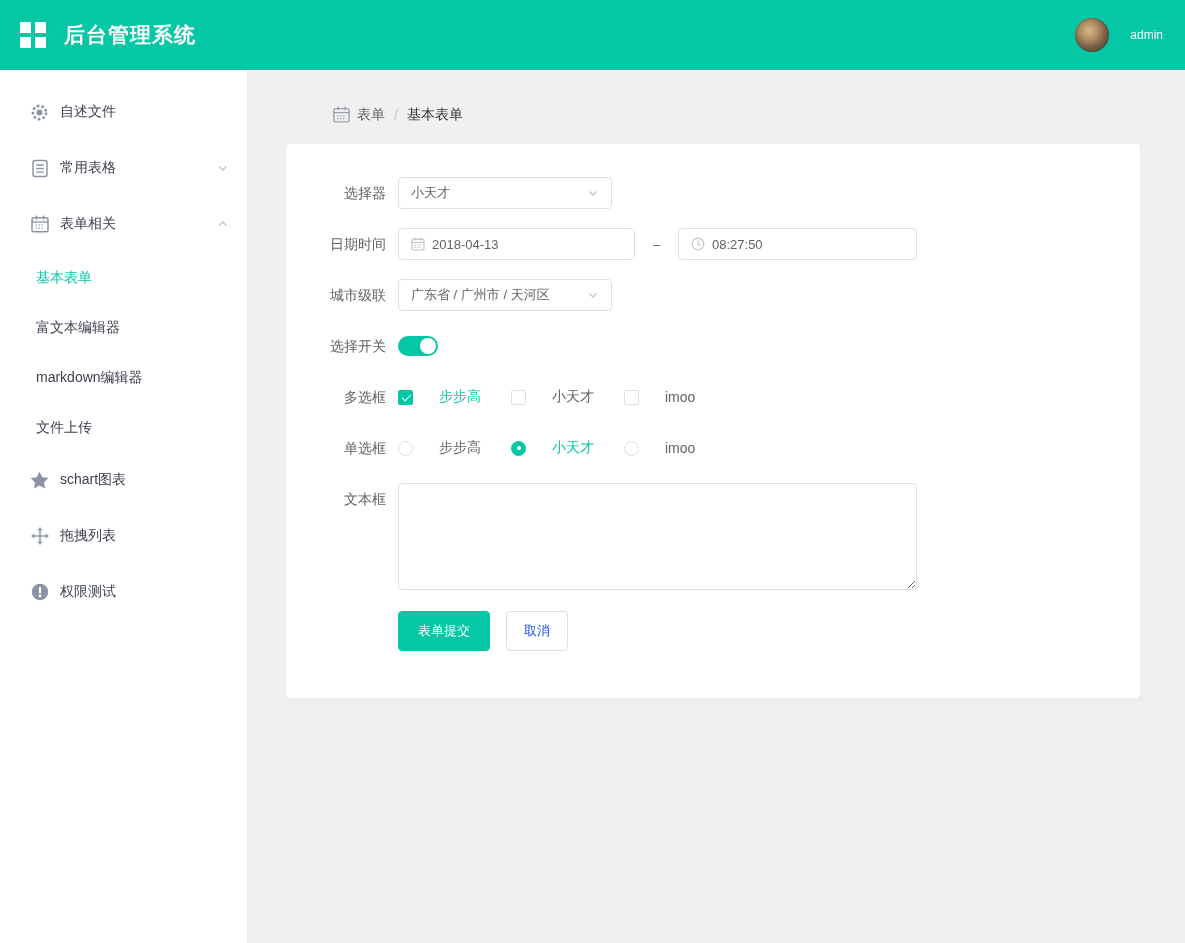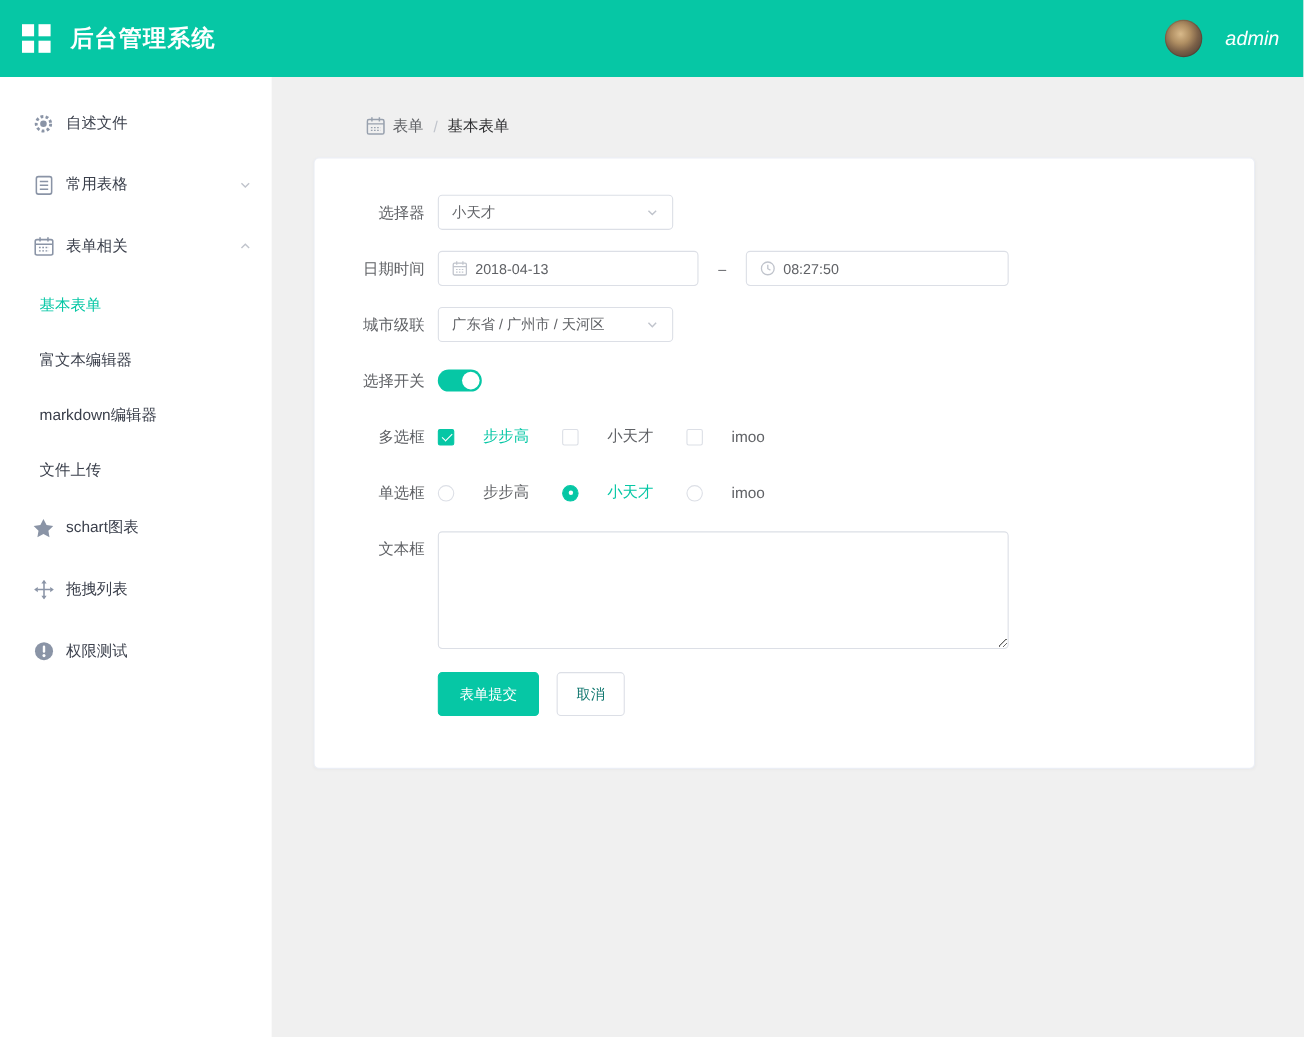--- a/index.html
+++ b/index.html
@@ -8,21 +8,21 @@
 
   
   .header { height:70px; background:#06c7a5; display:flex; align-items:center; padding:0 22px; }
   .apps-icon { display:grid; grid-template-columns:11px 11px; grid-template-rows:11px 11px; gap:4px; margin-left:-2px; }
   .apps-icon i { background:#fff; display:block; }
   .app-title { color:#fff; font-size:21px; font-weight:700; margin-left:18px; letter-spacing:1px; }
   .header-right { margin-left:auto; display:flex; align-items:center; }
   .avatar { width:34px; height:34px; border-radius:50%;
     background:radial-gradient(circle at 42% 38%, #d8b98a 0%, #b08f63 30%, #7c6148 55%, #55453a 80%, #46382f 100%);
     box-shadow:inset 0 0 0 1px rgba(0,0,0,.12); }
-  .username { color:#fff; font-size:18px; margin-left:21px;font-style:italic; }
+  .username { color:#fff; font-size:12px; margin-left:21px; }
 
   
   .layout { display:flex; height:873px; }
   .sidebar { width:248px; background:#fff; flex-shrink:0; border-right:1px solid #ededed; padding-top:14px; }
   .content { flex:1; background:#f0f0f0; padding:36px 44px 0 37px; overflow:hidden; }
 
   
   .menu-item { height:56px; display:flex; align-items:center; padding:0 30px; font-size:14px;
     color:#3a3f4b; position:relative; cursor:pointer; }
   .mi-icon { width:19px; height:19px; margin-right:11px; display:flex; align-items:center; justify-content:center; flex-shrink:0; }
@@ -75,21 +75,21 @@
   
   textarea.ta { width:519px; height:107px; border:1px solid #dcdfe6; border-radius:4px;
     padding:6px 12px; font-size:13px; color:#606266; resize:both; outline:none;
     font-family:"Liberation Sans","DejaVu Sans",sans-serif; }
 
   
   .btn-row { margin-left:100px; margin-top:21px; display:flex; }
   .btn { height:40px; border-radius:4px; font-size:13px; display:flex; align-items:center;
     justify-content:center; cursor:pointer; }
   .btn-primary { background:#06c7a5; color:#fff; border:1px solid #06c7a5; padding:0 19px; }
-  .btn-default { background:#fff; color:#0f766e; border:1px solid #dcdfe6; padding:0 17px; margin-left:16px; }
+  .btn-default { background:#fff; color:#1d4ed8; border:1px solid #dcdfe6; padding:0 17px; margin-left:16px; }
 </style>
 </head>
 <body>
 
 <div class="header">
   <span class="apps-icon">
       <i></i>
       <i></i>
       <i></i>
       <i></i>

